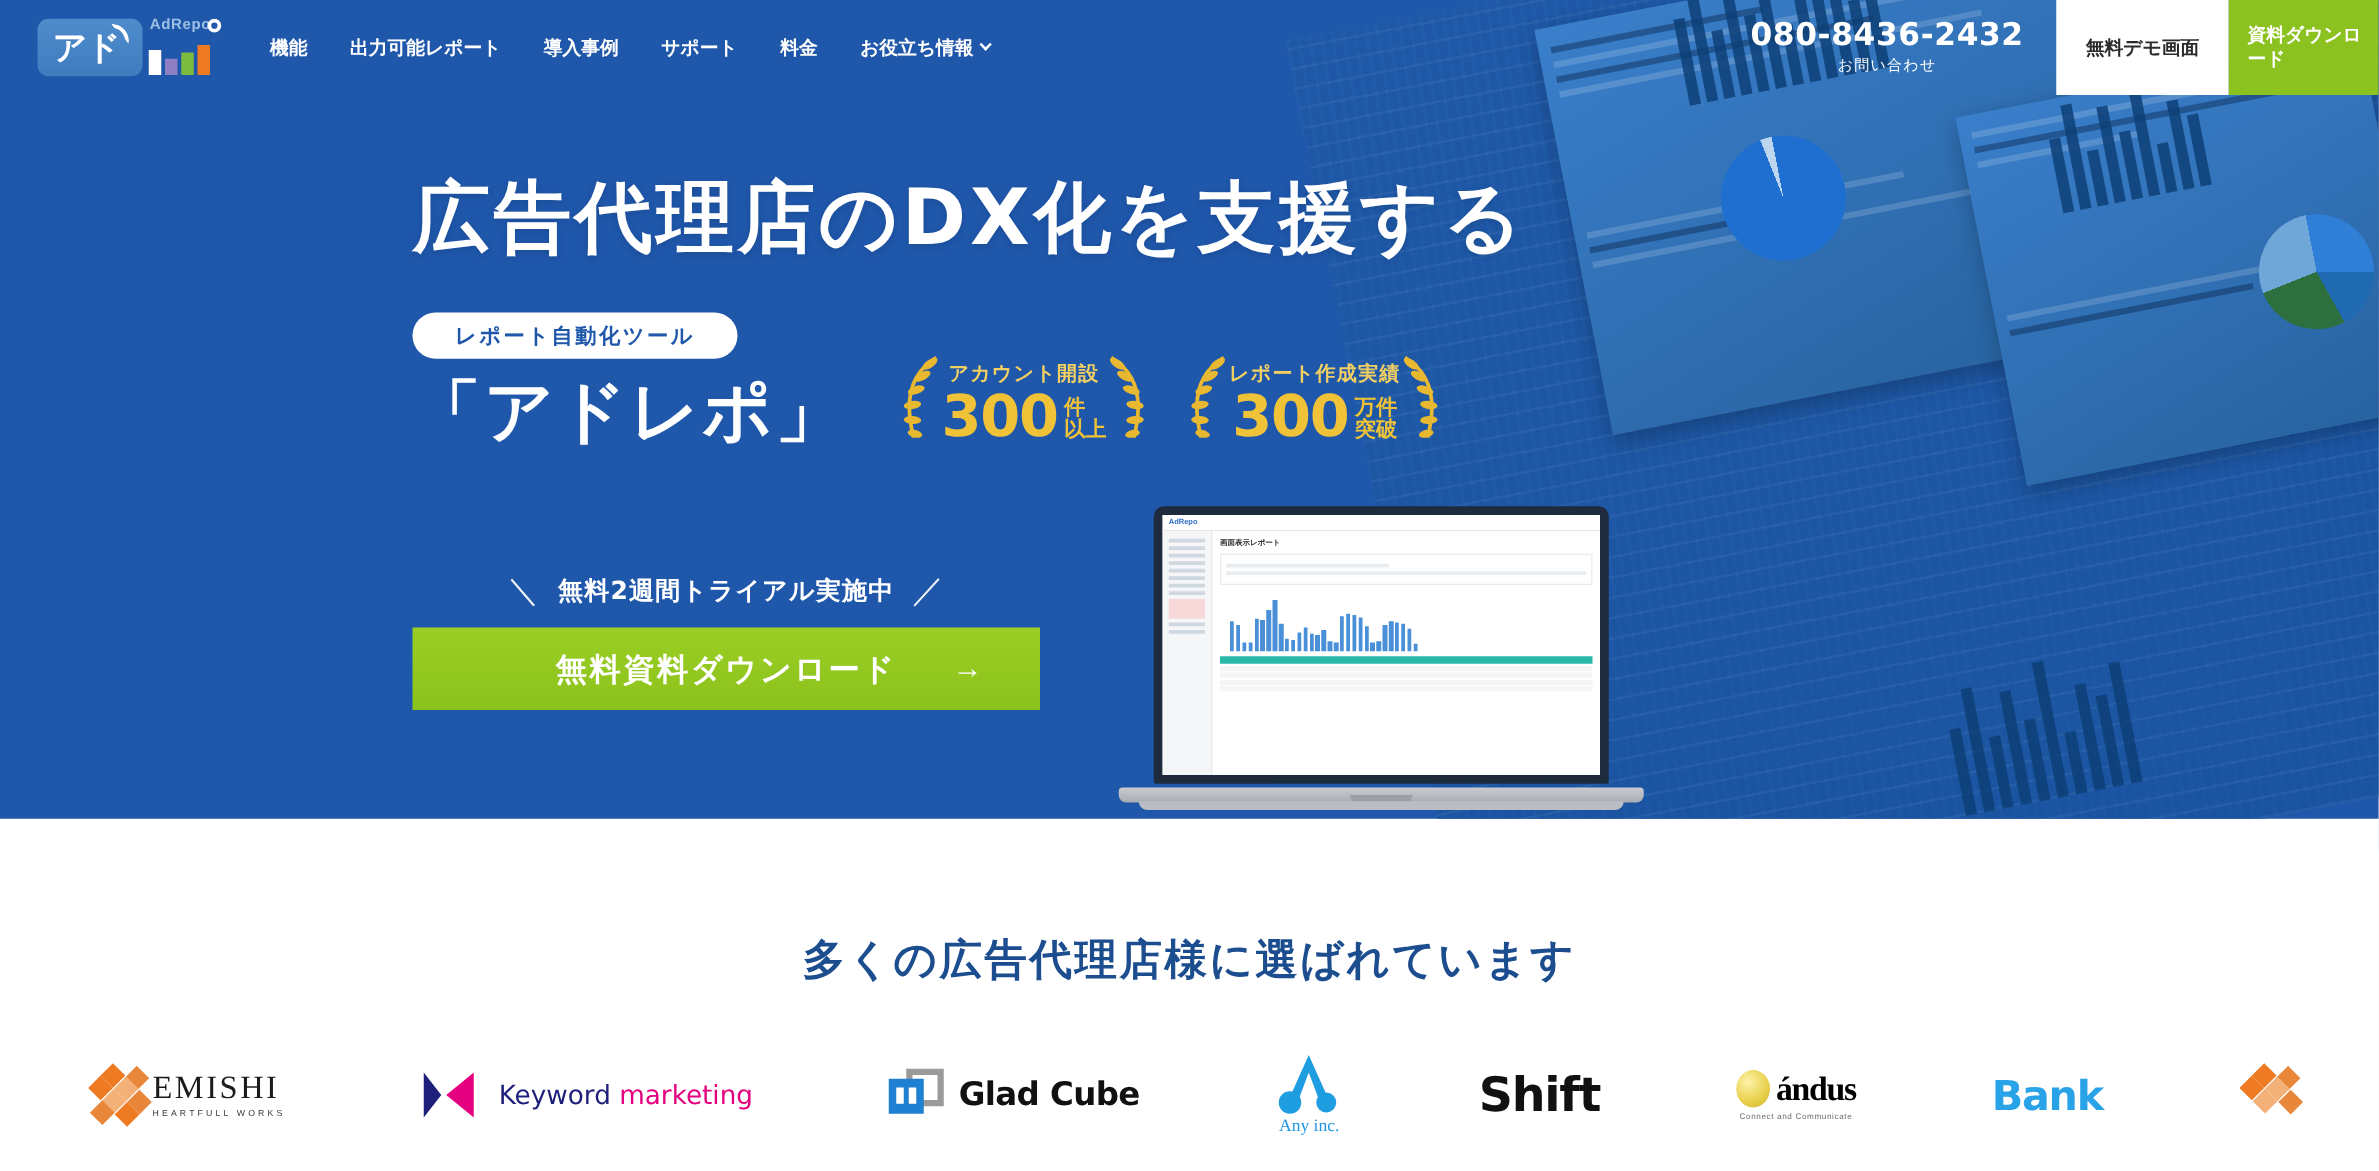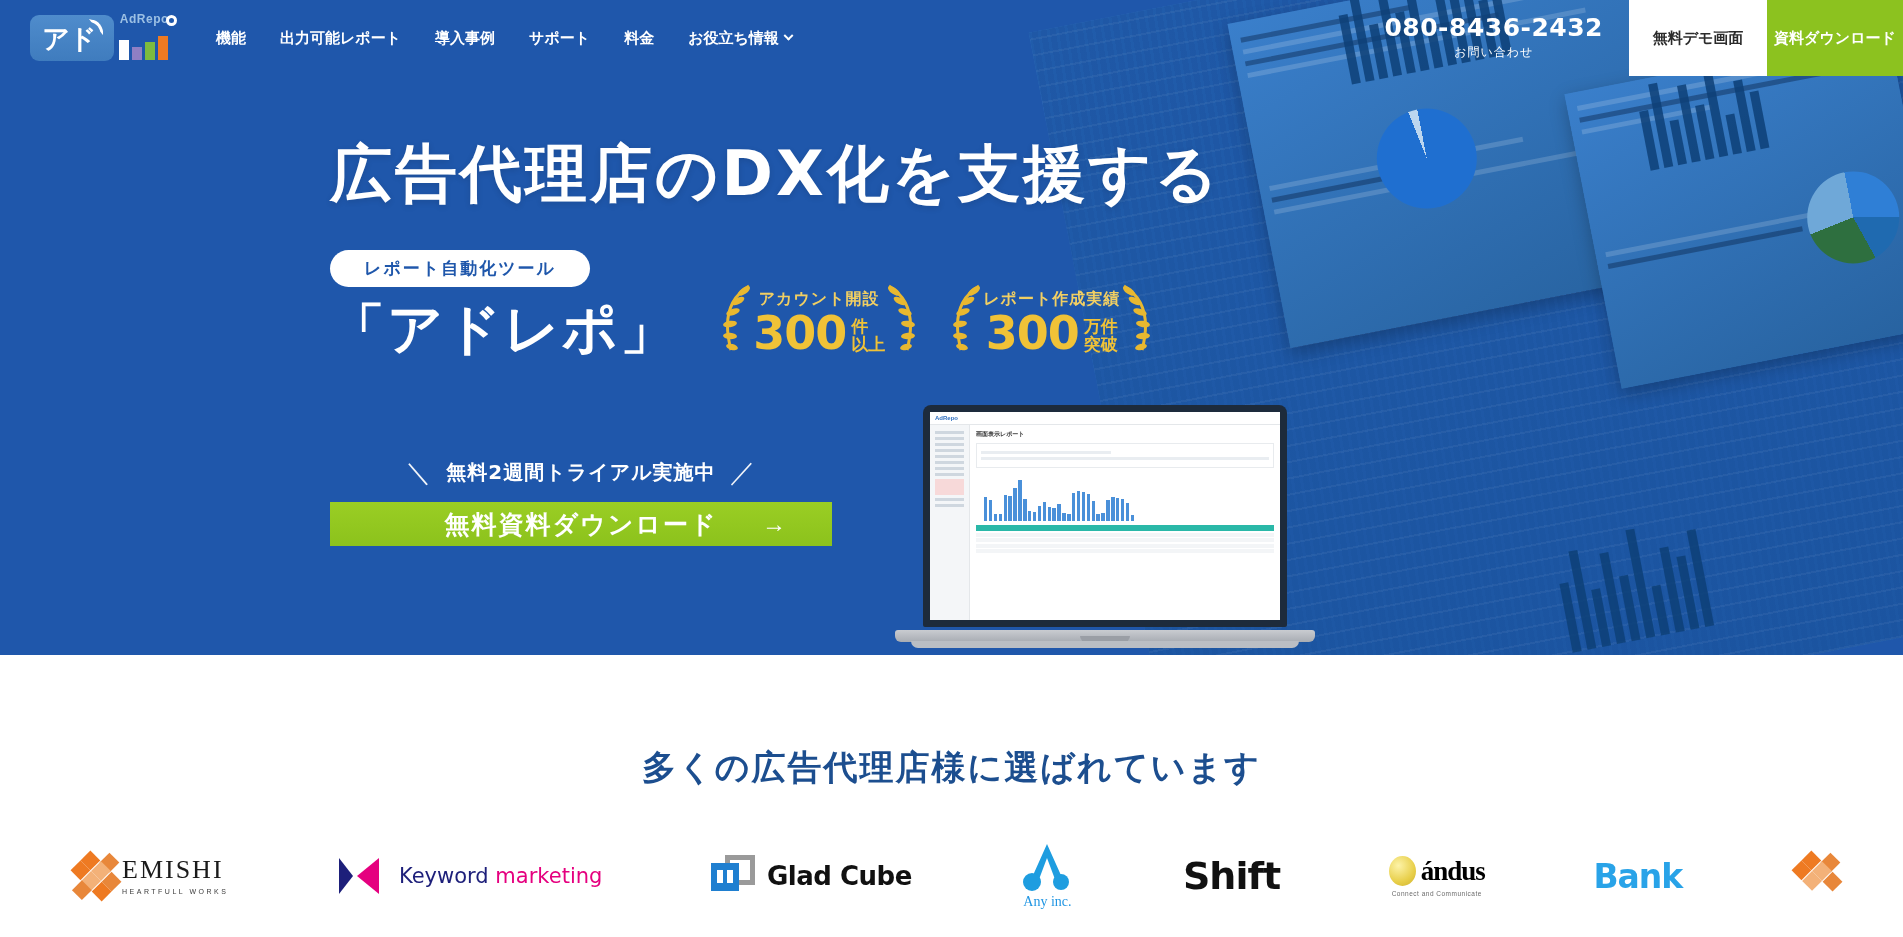--- a/index.html
+++ b/index.html
@@ -108,24 +108,25 @@
   }
   .tel-num { font-size:25px; font-weight:800; letter-spacing:.5px; line-height:1.05; font-family:"DejaVu Sans", sans-serif; }
   .tel-sub { font-size:12px; margin-top:3px; letter-spacing:1px; }
   .btn-demo {
     width:138px; background:#ffffff; color:#2b2b2b;
     display:flex; align-items:center; justify-content:center;
     font-size:15px; font-weight:700; cursor:pointer;
     font-family:"DejaVu Sans", sans-serif;
   }
   .btn-dl {
-    width:136px; background:#8cc21f; color:#ffffff;
+    width:120px; background:#8cc21f; color:#ffffff;
     display:flex; align-items:center; justify-content:center;
     font-size:15px; font-weight:800; cursor:pointer;
     font-family:"DejaVu Sans", sans-serif;
+    padding-left:15px;
   }
 
   
   .hero-copy { position:absolute; left:330px; top:140px; z-index:20; }
   .headline {
     color:#ffffff; font-size:62px; font-weight:900; letter-spacing:3px;
     line-height:1.1; white-space:nowrap;
     font-family:"DejaVu Sans", sans-serif;
     text-shadow: 0 2px 6px rgba(0,0,0,0.12);
   }
@@ -167,21 +168,21 @@
   
   .cta-wrap { position:absolute; left:330px; top:455px; z-index:20; width:502px; }
   .trial {
     color:#ffffff; font-size:20px; font-weight:800; letter-spacing:1px;
     text-align:center; margin-bottom:12px;
     display:flex; align-items:center; justify-content:center; gap:14px;
     font-family:"DejaVu Sans", sans-serif;
   }
   .slash { font-weight:400; font-size:26px; opacity:.95; }
   .cta-btn {
-    width:502px; height:44px; background:linear-gradient(180deg,#9ace24,#8cc21c);
+    width:502px; height:66px; background:linear-gradient(180deg,#9ace24,#8cc21c);
     display:flex; align-items:center; justify-content:center; position:relative;
     cursor:pointer;
   }
   .cta-label {
     color:#ffffff; font-size:25px; font-weight:900; letter-spacing:2px;
     font-family:"DejaVu Sans", sans-serif;
   }
   .cta-arrow { position:absolute; right:46px; color:#fff; font-size:24px; font-weight:700; }
 
   

